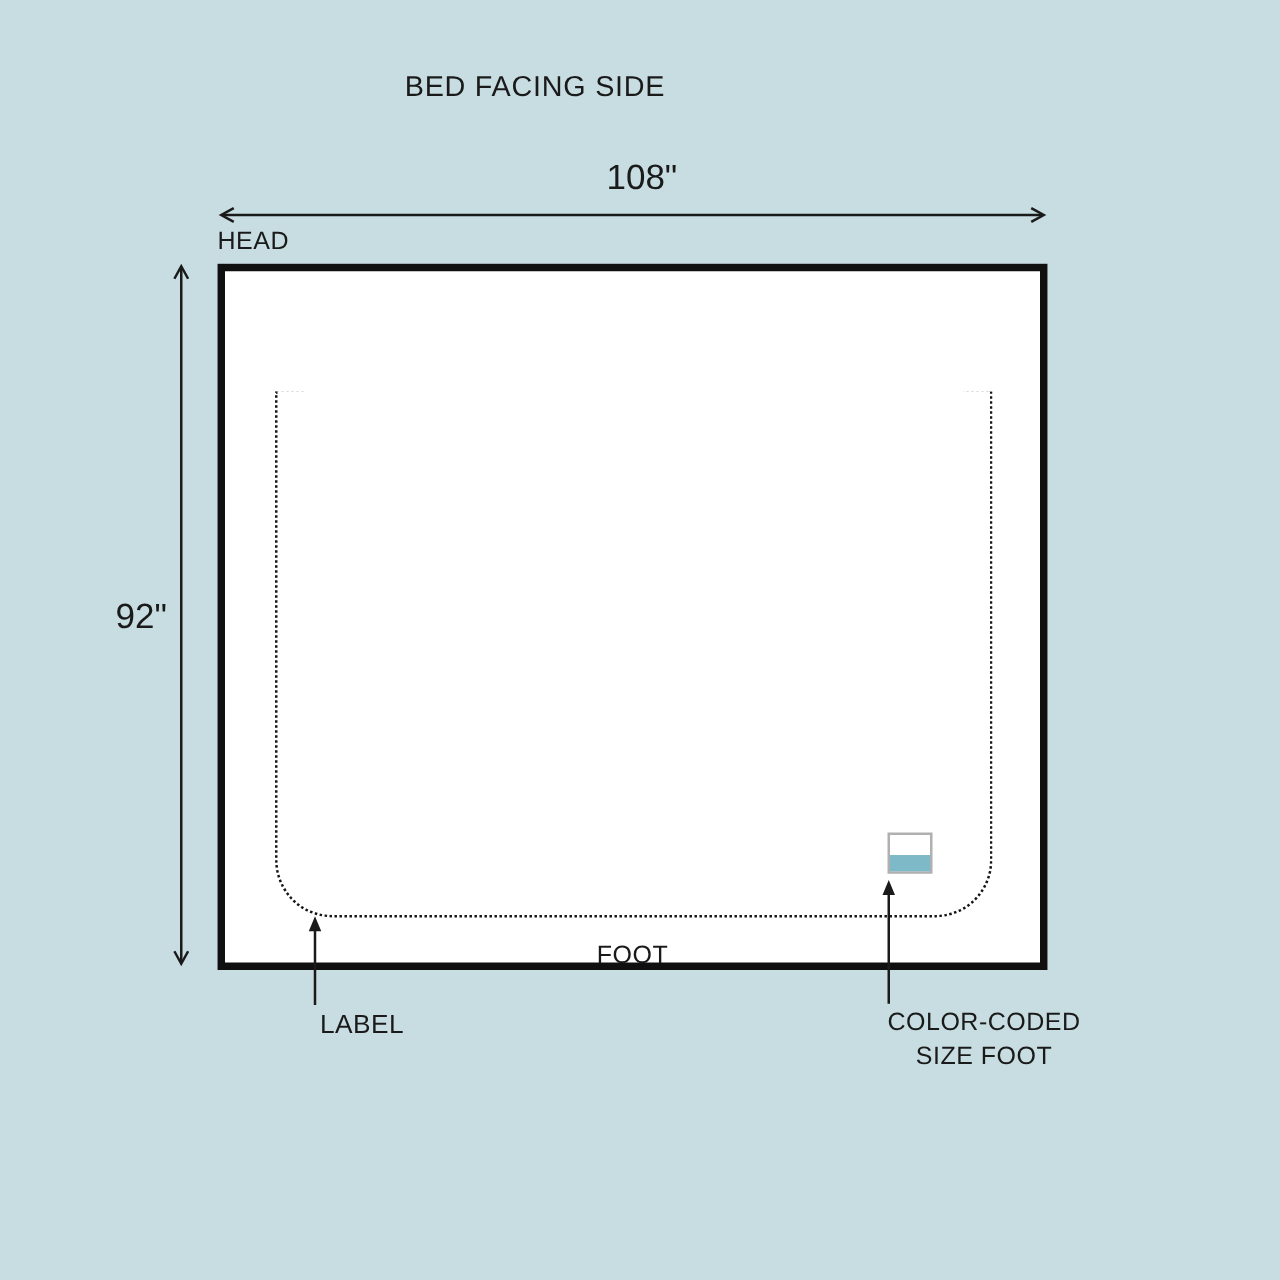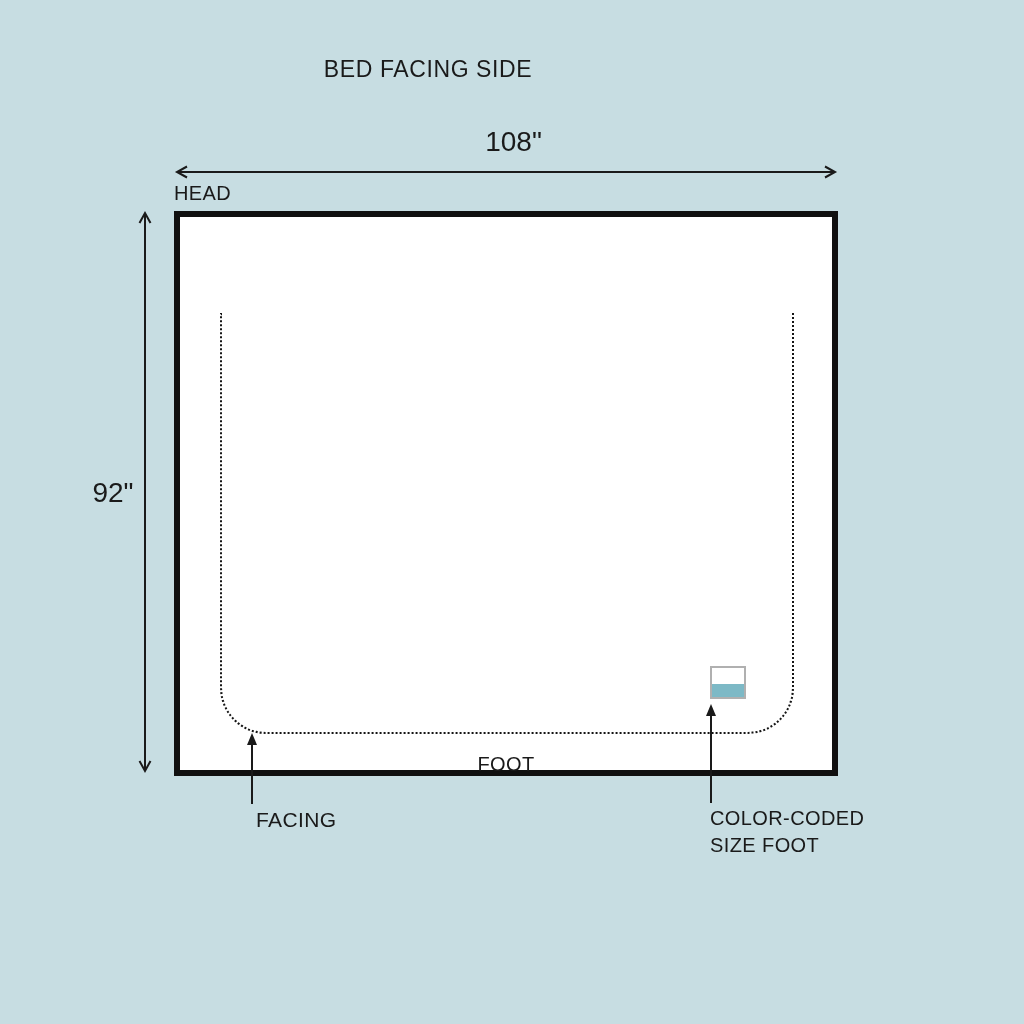--- a/index.html
+++ b/index.html
@@ -85,20 +85,21 @@
     font-size: 21px;
     letter-spacing: 0.4px;
     z-index: 5;
   }
   .size-caption {
     left: 710px; top: 805px;
     font-size: 20px;
     line-height: 27px;
     letter-spacing: 0.4px;
     z-index: 5;
+    text-align: center;
   }
   .size-caption span { display: block; }
 
   svg.arrow { z-index: 4; overflow: visible; }
   svg.arrow line, svg.arrow path {
     stroke: #1a1a1a;
     stroke-width: 2;
     fill: none;
     stroke-linecap: butt;
     stroke-linejoin: miter;
@@ -139,21 +140,21 @@
 
 <div class="abs size-swatch">
   <div class="size-swatch-stripe"></div>
 </div>
 
 <svg class="abs arrow zipper-arrow" width="16" height="71">
   <polygon points="8,0 3,12 13,12"></polygon>
   <line x1="8" y1="9" x2="8" y2="71"></line>
 </svg>
 
-<div class="abs zipper-label">FACING</div>
+<div class="abs zipper-label">LABEL</div>
 
 <div class="abs foot-label">FOOT</div>
 
 <svg class="abs arrow sizelabel-arrow" width="16" height="99">
   <polygon points="8,0 3,12 13,12"></polygon>
   <line x1="8" y1="9" x2="8" y2="99"></line>
 </svg>
 
 <div class="abs size-caption">
   <span>COLOR-CODED</span>

